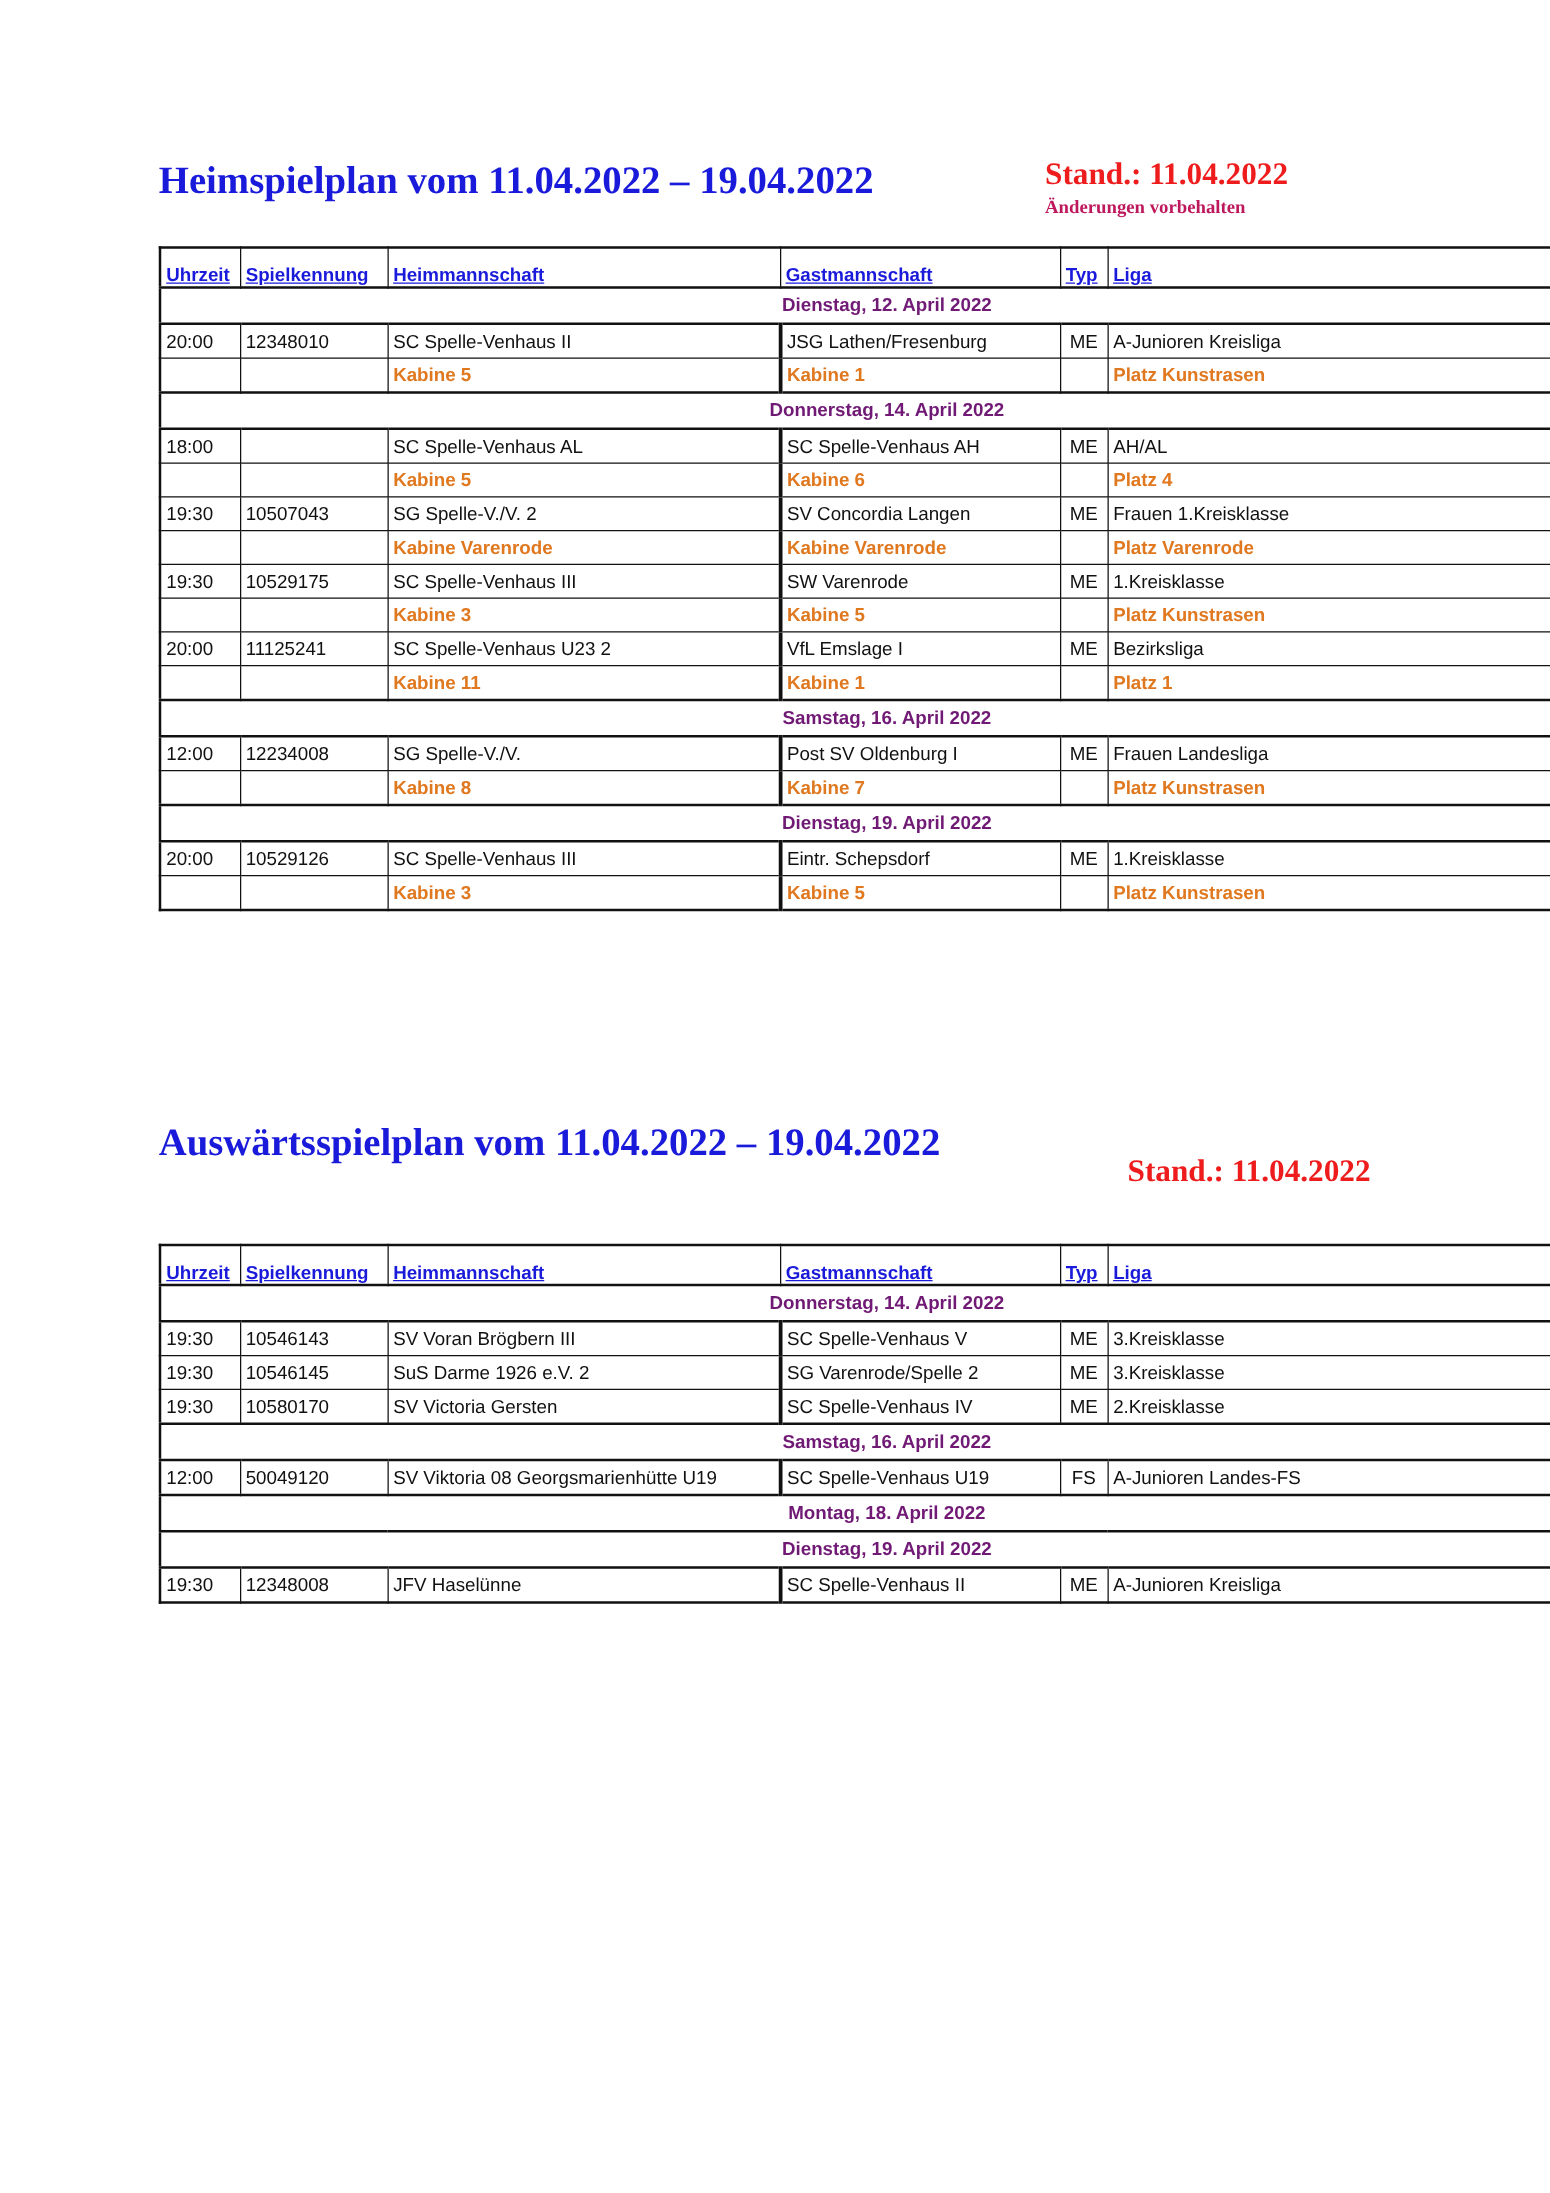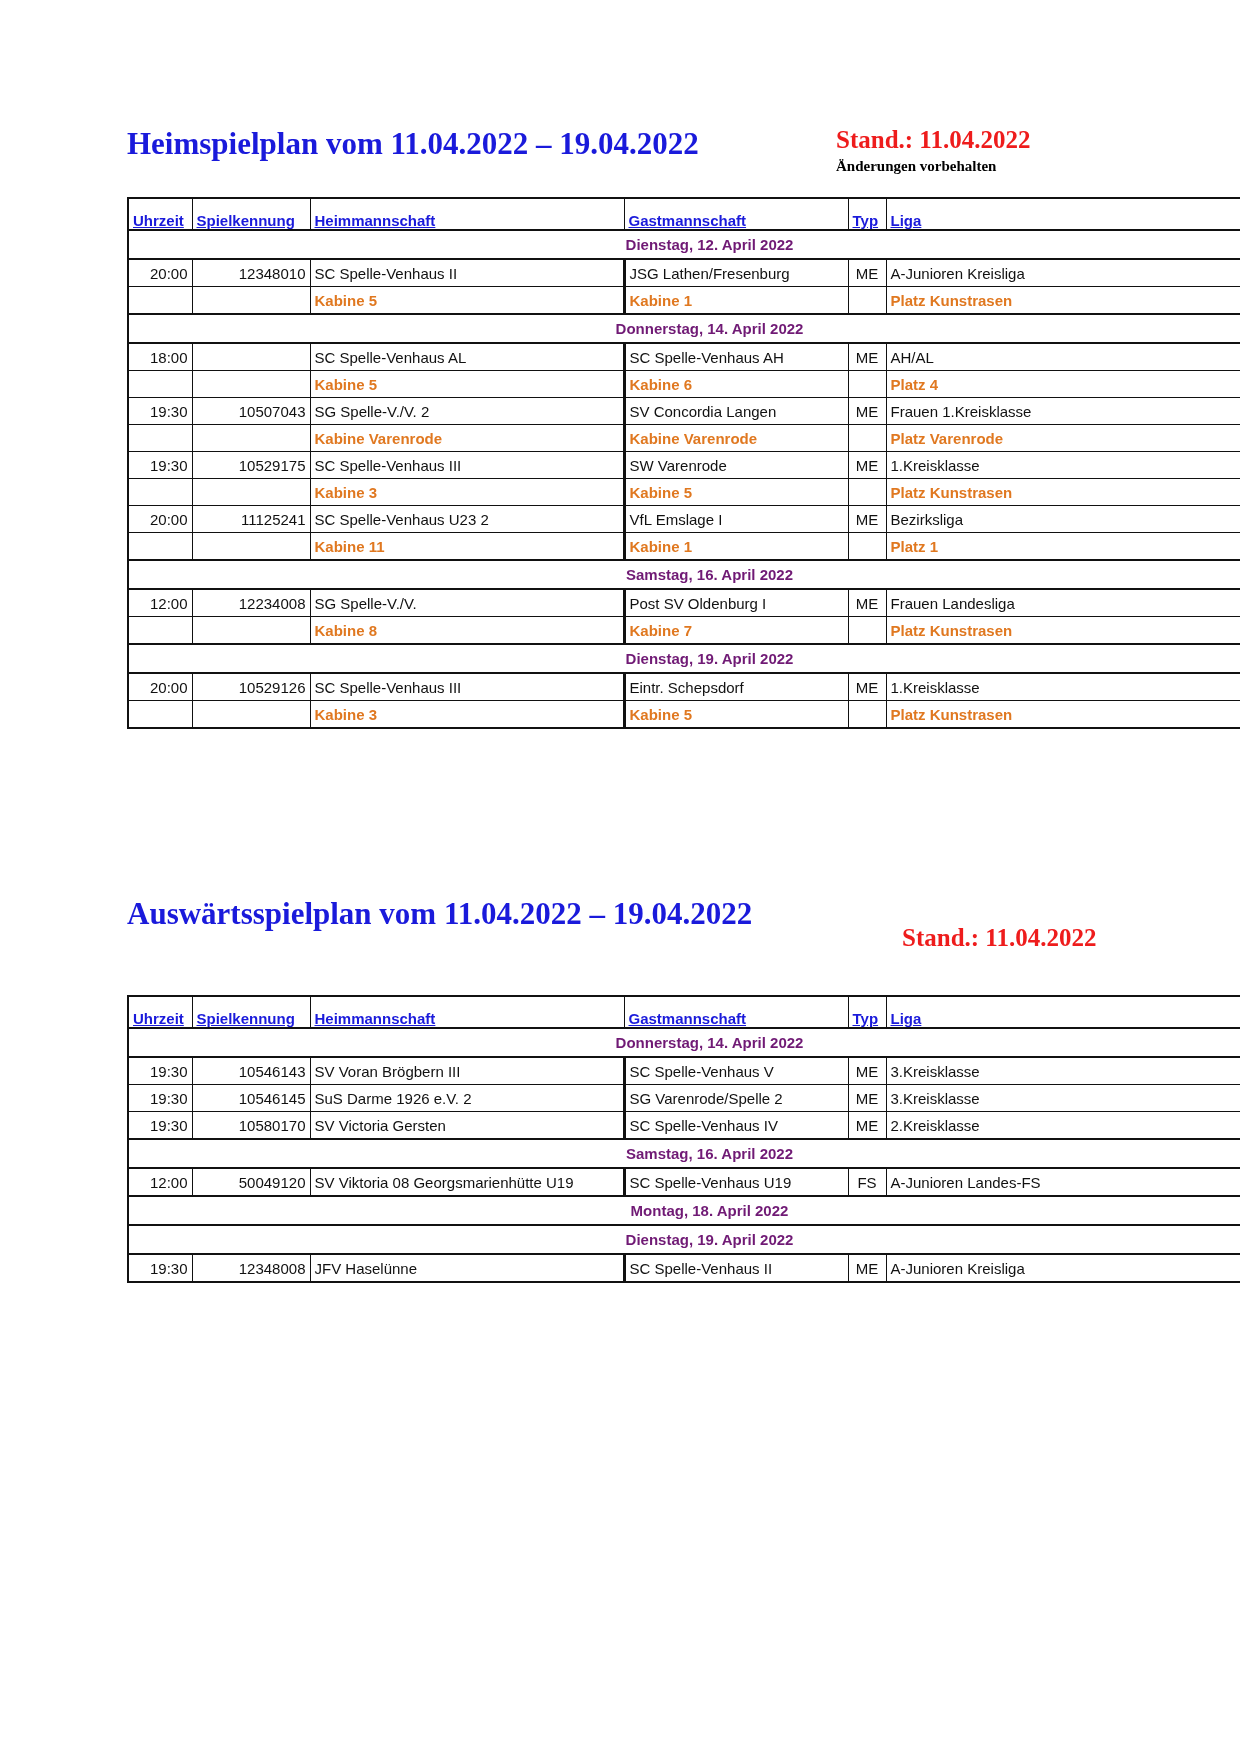--- a/index.html
+++ b/index.html
@@ -1,24 +1,24 @@
 <!DOCTYPE html>
 <html><head>
 <meta charset="utf-8">
 <style>
   html, body { margin: 0; padding: 0; background: #ffffff; }
   body { width: 1240px; height: 1754px; position: relative; font-family: "Liberation Sans", sans-serif; }
   .title { position: absolute; font-family: "Liberation Serif", serif; font-weight: bold; color: #1a1adb; font-size: 31px; }
   .stand { position: absolute; font-family: "Liberation Serif", serif; font-weight: bold; color: #ee1c1c; font-size: 25px; }
-  .note { position: absolute; font-family: "Liberation Serif", serif; font-weight: bold; color: #000000; font-size: 15px; }
+  .note { position: absolute; font-family: "Liberation Serif", serif; font-weight: bold; color: #be185d; font-size: 15px; }
   table.plan { position: absolute; left: 127px; width: 1165px; border-collapse: collapse; border: 2.5px solid #111; table-layout: fixed; }
   table.plan td, table.plan th { border: 1.5px solid #111; padding: 0 4px; font-size: 15px; height: 26px; white-space: nowrap; overflow: hidden; }
   table.plan th { color: #1a1adb; font-weight: bold; text-align: left; text-decoration: underline; vertical-align: bottom; padding-bottom: 0; height: 30px; }
   table.plan td.day { text-align: center; color: #701a75; font-weight: bold; height: 27px; border-left: none; border-right: none; }
-  table.plan td.time, table.plan td.id { text-align: right; color: #111; }
+  table.plan td.time, table.plan td.id { color: #111; }
   table.plan td.team, table.plan td.liga, table.plan td.typ { color: #111; }
   table.plan td.typ { text-align: center; padding: 0; }
   table.plan td.sub { color: #e07820; font-weight: bold; }
   table.plan tr.daysep td { border-top: 2.5px solid #111; }
   table.plan td.gast { border-left: 3px solid #111; }
   .c1 { width: 64px; } .c2 { width: 118px; } .c3 { width: 314px; } .c4 { width: 224px; } .c5 { width: 38px; } .c6 { width: auto; }
 </style>
 </head>
 <body>
 

